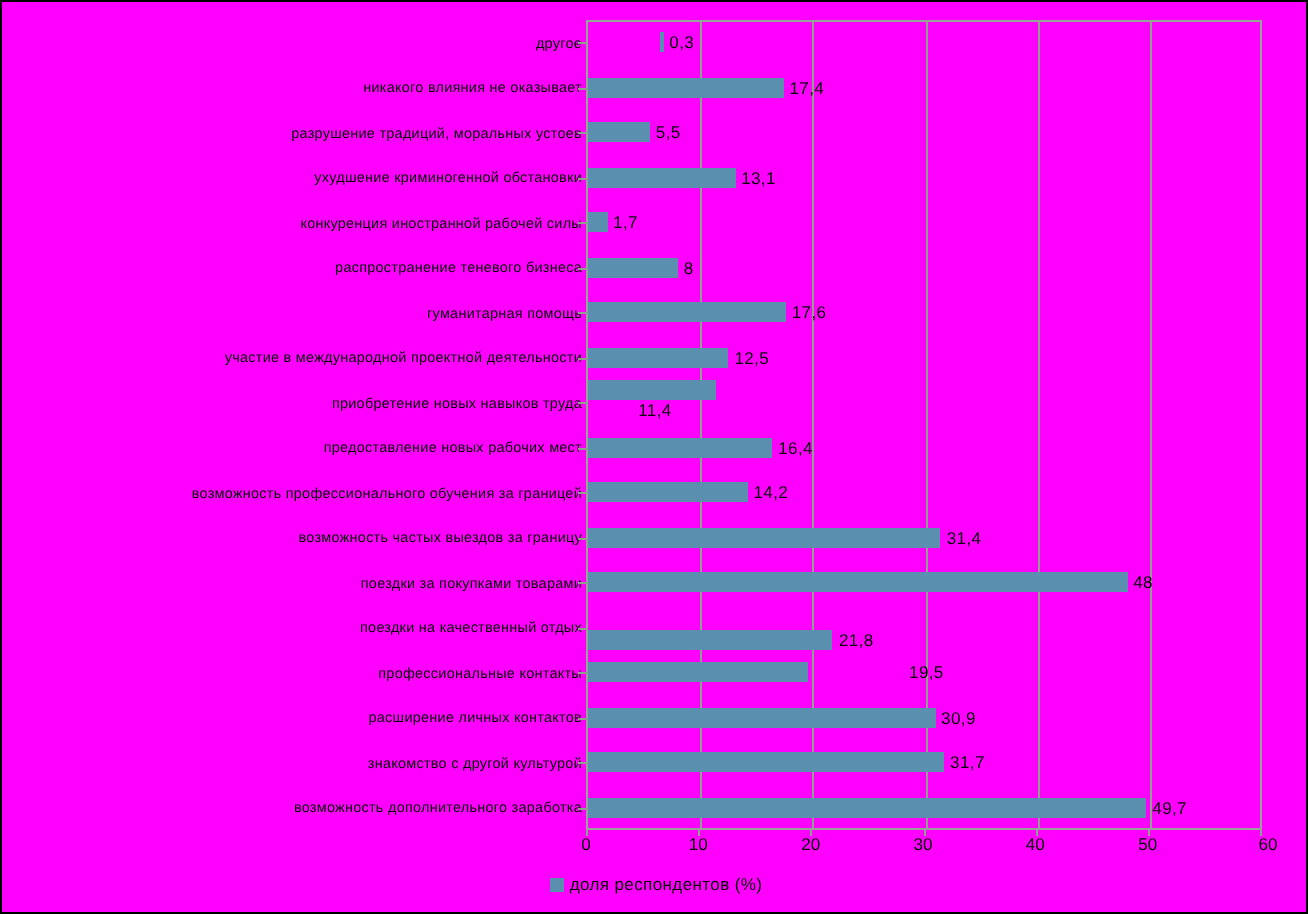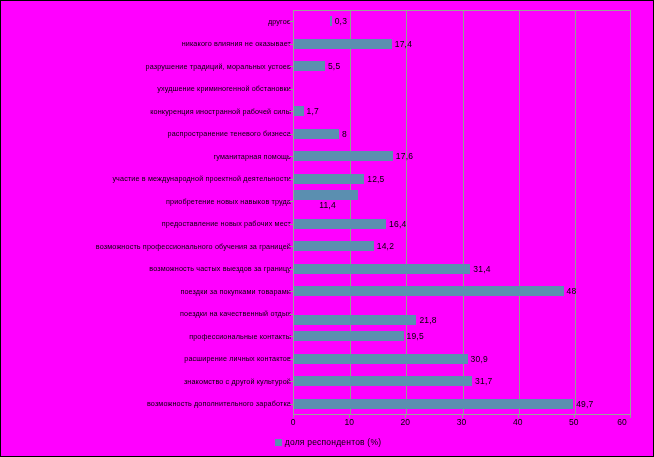--- a/index.html
+++ b/index.html
@@ -174,20 +174,24 @@
         <div class="cat-label">разрушение традиций, моральных устоев</div>
         <div class="tick-mark" style="top: 11.25px;"></div>
         <div class="bar-wrap" style="height: 22.5px;">
           <div class="bar" style="width: 30.8917px;"></div>
           <span class="bar-value">5,5</span>
         </div>
       </div>
       <div class="row" style="top: 67.5px; height: 22.5px;">
         <div class="cat-label">ухудшение криминогенной обстановки</div>
         <div class="tick-mark" style="top: 11.25px;"></div>
+        <div class="bar-wrap" style="height: 22.5px;">
+          <div class="bar" style="width: 73.5783px;"></div>
+          <span class="bar-value">13,1</span>
+        </div>
       </div>
       <div class="row" style="top: 90px; height: 22.5px;">
         <div class="cat-label">конкуренция иностранной рабочей силы</div>
         <div class="tick-mark" style="top: 11.25px;"></div>
         <div class="bar-wrap" style="height: 22.5px;">
           <div class="bar" style="width: 9.54833px;"></div>
           <span class="bar-value">1,7</span>
         </div>
       </div>
       <div class="row" style="top: 112.5px; height: 22.5px;">
@@ -258,21 +262,21 @@
         <div class="cat-label">поездки на качественный отдых</div>
         <div class="tick-mark" style="top: 11.25px;"></div>
         <div class="bar-wrap" style="height: 22.5px; align-items: flex-end;">
           <div class="bar" style="width: 122.443px;"></div>
           <span class="bar-value">21,8</span>
         </div>
       </div>
       <div class="row" style="top: 315px; height: 22.5px;">
         <div class="cat-label">профессиональные контакты</div>
         <div class="tick-mark" style="top: 11.25px;"></div>
-        <div class="bar-wrap" style="height: 22.5px;">
+        <div class="bar-wrap" style="height: 22.5px; gap: 48px;">
           <div class="bar" style="width: 109.525px;"></div>
           <span class="bar-value">19,5</span>
         </div>
       </div>
       <div class="row" style="top: 337.5px; height: 22.5px;">
         <div class="cat-label">расширение личных контактов</div>
         <div class="tick-mark" style="top: 11.25px;"></div>
         <div class="bar-wrap" style="height: 22.5px;">
           <div class="bar" style="width: 173.555px;"></div>
           <span class="bar-value">30,9</span>
@@ -303,21 +307,21 @@
       <div class="xtick-label" style="left: 56.1667px; text-align: center;">10</div>
       <div class="xtick-mark" style="left: 112.333px;"></div>
       <div class="xtick-label" style="left: 112.333px;">20</div>
       <div class="xtick-mark" style="left: 168.5px;"></div>
       <div class="xtick-label" style="left: 168.5px;">30</div>
       <div class="xtick-mark" style="left: 224.667px;"></div>
       <div class="xtick-label" style="left: 224.667px;">40</div>
       <div class="xtick-mark" style="left: 280.833px;"></div>
       <div class="xtick-label" style="left: 280.833px;">50</div>
       <div class="xtick-mark" style="left: 337px;"></div>
-      <div class="xtick-label" style="left: 329px;">60</div>
+      <div class="xtick-label" style="left: 341px;">60</div>
     </div>
 
   <div id="legend">
     <span id="legend-swatch"></span>
     <span id="legend-text">доля респондентов (%)</span>
   </div>
 
 </div>
 
 </body></html>

